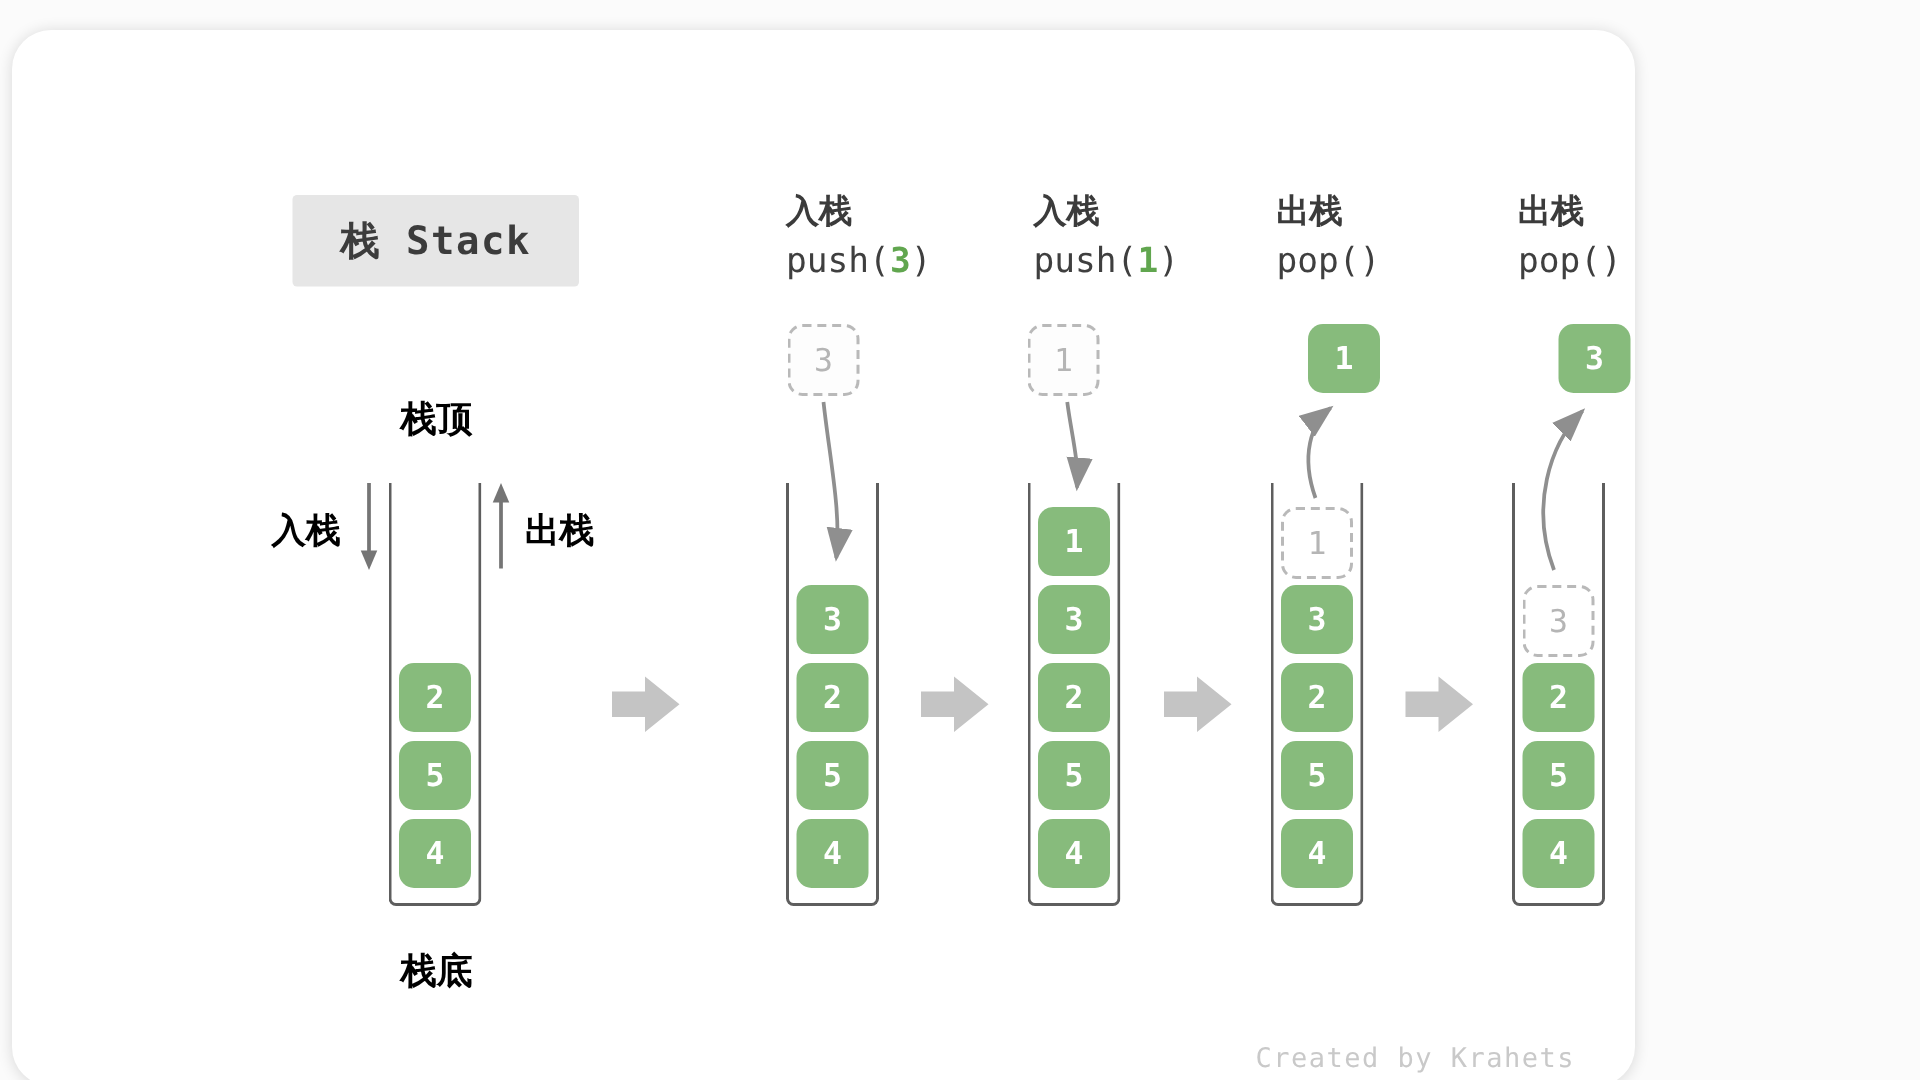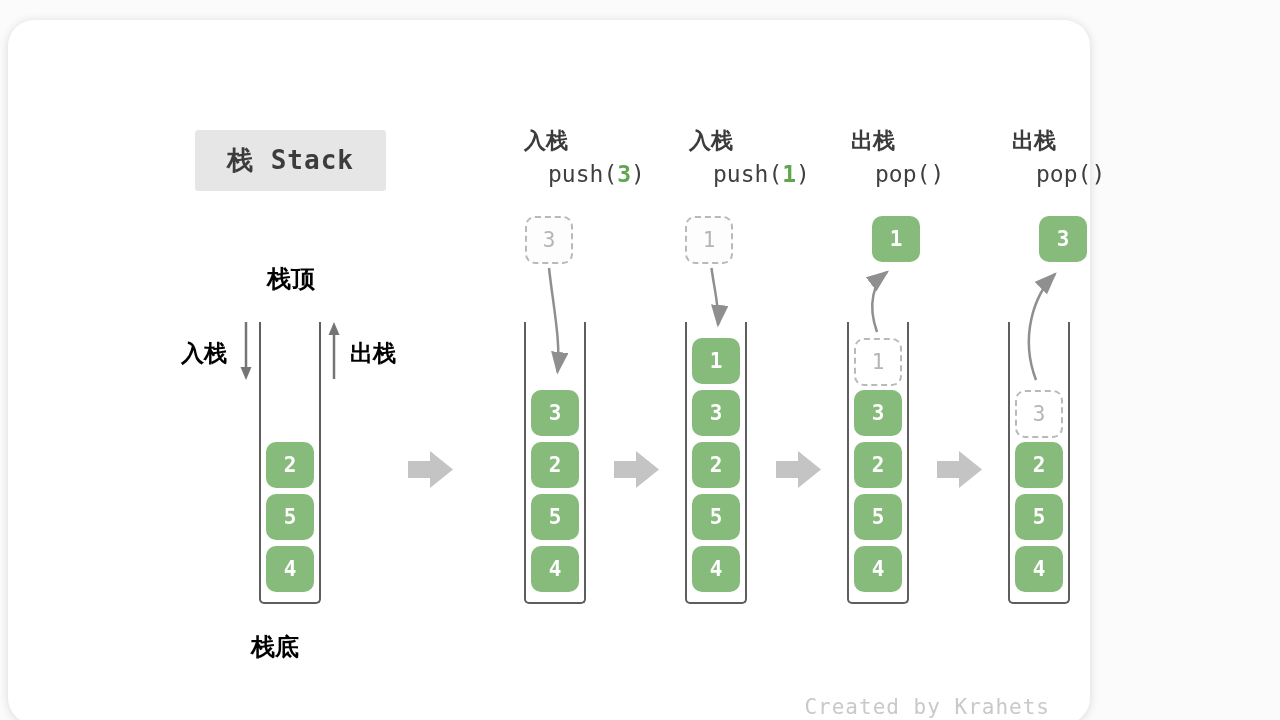--- a/index.html
+++ b/index.html
@@ -17,21 +17,21 @@
     background:#e6e6e6;border-radius:3px;
     display:flex;align-items:center;justify-content:center;
     font-family:"DejaVu Sans Mono",monospace;
     font-size:26px;font-weight:600;color:#3c3c3c;letter-spacing:1px;
   }
   .zh-label{
     position:absolute;color:#000000;font-weight:bold;font-size:23px;
     white-space:nowrap;
   }
   .lbl-top{left:243px;top:243px;width:80px;text-align:center;font-size:24px;}
-  .lbl-bottom{left:243px;top:611px;width:80px;font-size:24px;}
+  .lbl-bottom{left:243px;top:611px;width:80px;text-align:center;font-size:24px;}
   .lbl-push{left:173px;top:318px;}
   .lbl-pop{left:342px;top:318px;}
   .stack{
     position:absolute;top:302px;width:62px;height:282px;box-sizing:border-box;
     border:2px solid #5e5e5e;border-top:none;border-radius:0 0 5px 5px;
     background:#ffffff;z-index:1;
   }
   .block{
     position:absolute;left:5px;width:48px;height:46px;border-radius:10px;
     background:#87bb7c;color:#ffffff;text-align:center;line-height:46px;
@@ -48,27 +48,27 @@
     font-family:"DejaVu Sans Mono",monospace;font-size:21px;font-weight:bold;
   }
   .float-solid{background:#87bb7c;color:#ffffff;}
   .float-ghost{
     background:#fdfdfd;border:2px dashed #b9b9b9;color:#b5b5b5;
     box-sizing:border-box;height:48px;line-height:44px;font-weight:500;
   }
   .op{position:absolute;top:106px;white-space:nowrap;}
   .op-zh{font-size:22px;font-weight:bold;color:#3b3b3b;margin-bottom:5px;}
   .op-code{
-    font-family:"DejaVu Sans Mono",monospace;font-size:23px;color:#3f3f3f;margin-left:24px;
+    font-family:"DejaVu Sans Mono",monospace;font-size:23px;color:#3f3f3f;
   }
   .op-code .arg{color:#61a64f;font-weight:bold;}
   .overlay{position:absolute;left:0;top:0;z-index:4;pointer-events:none;}
   .watermark{
     position:absolute;top:675px;right:40px;
-    font-family:"DejaVu Sans Mono",monospace;font-size:21px;color:#c9c9c9;
+    font-family:"DejaVu Sans Mono",monospace;font-size:18px;color:#c9c9c9;
     letter-spacing:1px;
   }
 </style>
 </head>
 <body>
 
 <div class="canvas">
   <div class="panel">
 
     <div class="title-box">

